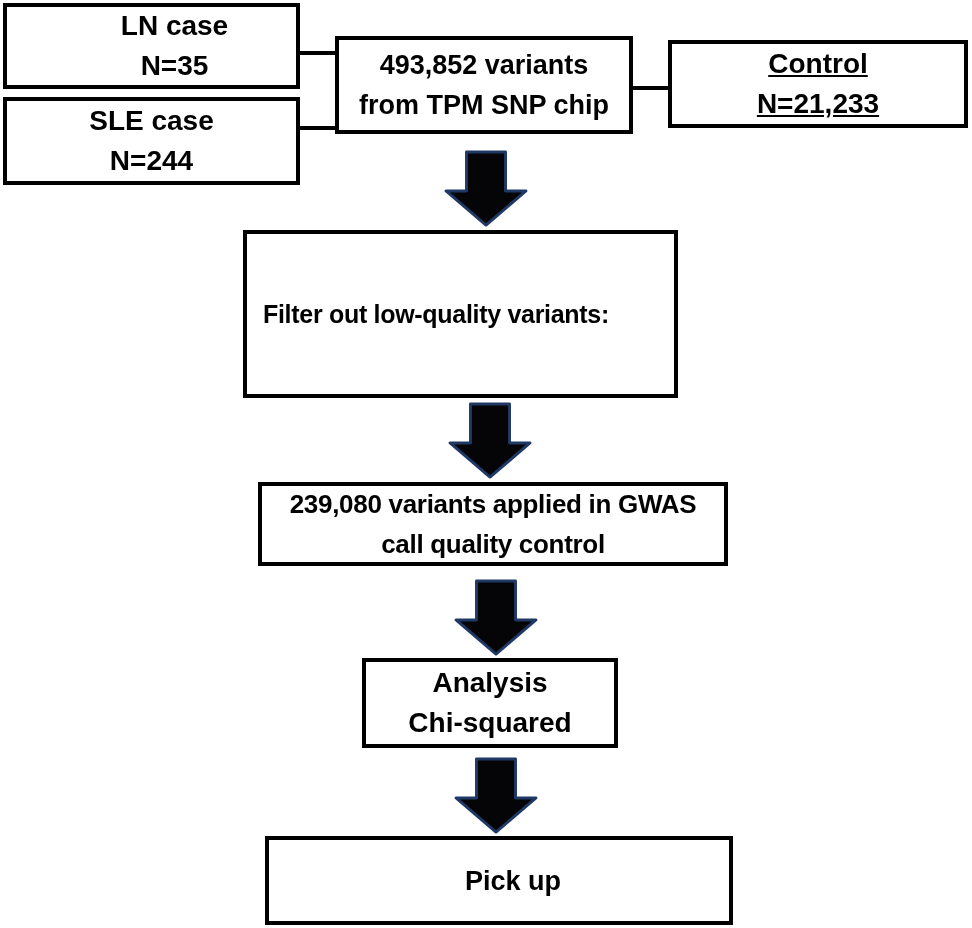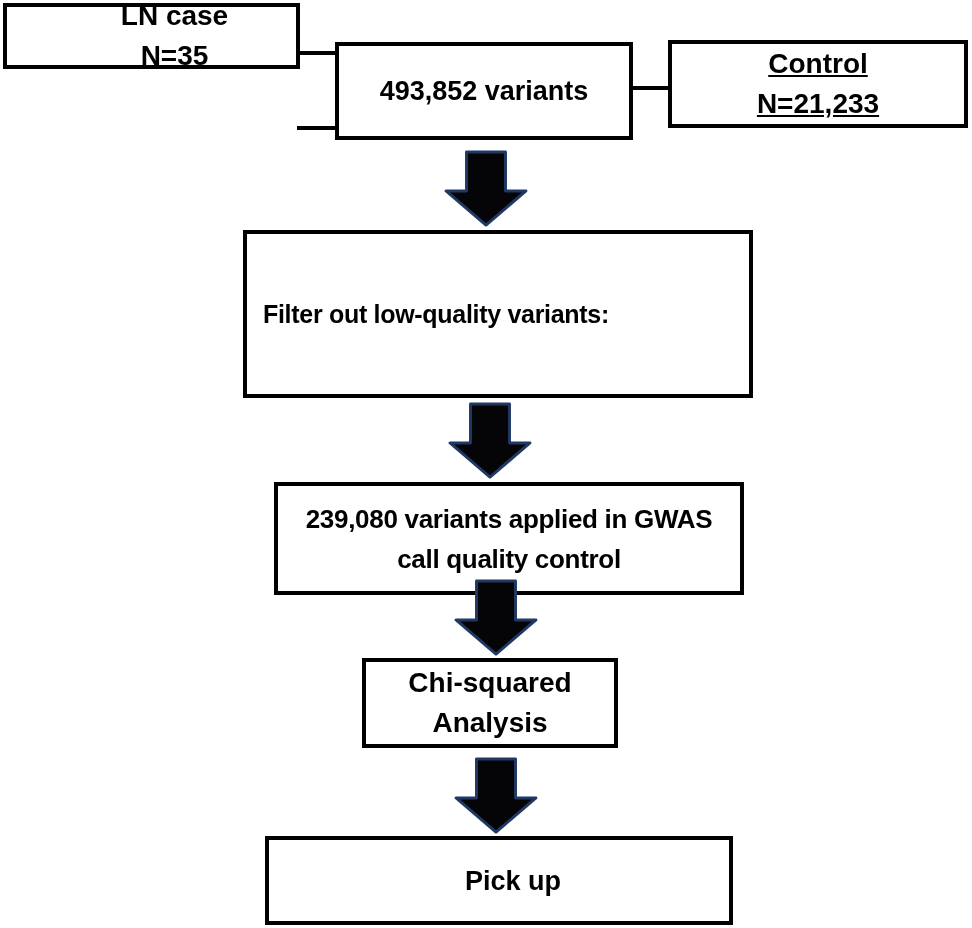--- a/index.html
+++ b/index.html
@@ -27,29 +27,29 @@
     justify-content: center;
     align-items: center;
     text-align: center;
   }
   .line {
     font-size: 28px;
     line-height: 40px;
     white-space: nowrap;
   }
   
-  .box-ln      { left: 3px;   top: 3px;   width: 297px; height: 66px; padding-left: 46px; }
+  .box-ln      { left: 3px;   top: 3px;   width: 297px; height: 86px; padding-left: 46px; }
   .box-sle     { left: 3px;   top: 97px;  width: 297px; height: 88px; }
-  .box-chip    { left: 335px; top: 42px;  width: 298px; height: 98px; }
+  .box-chip    { left: 335px; top: 36px;  width: 298px; height: 98px; }
   .box-chip .line { font-size: 27px; }
   .box-control { left: 668px; top: 40px;  width: 300px; height: 88px; text-decoration: underline; }
-  .box-filter  { left: 243px; top: 230px; width: 510px; height: 168px;
+  .box-filter  { left: 243px; top: 230px; width: 435px; height: 168px;
                  align-items: flex-start; padding-left: 16px; padding-right: 6px; }
   .box-filter .line { font-size: 25px; line-height: 41px; letter-spacing: -0.3px; text-align: left; }
-  .box-gwas    { left: 274px; top: 482px; width: 470px; height: 113px; }
+  .box-gwas    { left: 258px; top: 482px; width: 470px; height: 84px; }
   .box-gwas .line { font-size: 26px; letter-spacing: -0.3px; }
   .box-chi     { left: 362px; top: 658px; width: 256px; height: 90px; }
   .box-pick    { left: 265px; top: 836px; width: 468px; height: 89px; padding-left: 28px; }
   .box-pick .line { font-size: 27px; }
 
   sup {
     font-size: 0.62em;
     vertical-align: super;
     line-height: 0;
   }
@@ -77,23 +77,28 @@
 </head>
 <body>
 
 <div class="canvas">
 
   <div class="box box-ln">
     <div class="line">LN case</div>
     <div class="line">N=35</div>
   </div>
 
+  <div class="box box-sle">
+    <div class="line">SLE case</div>
+    <div class="line">N=244</div>
+  </div>
 
   <div class="box box-chip">
     <div class="line">493,852 variants</div>
+    <div class="line">from TPM SNP chip</div>
   </div>
 
   <div class="box box-control">
     <div class="line">Control</div>
     <div class="line">N=21,233</div>
   </div>
 
   <div class="connector conn-ln"></div>
   <div class="connector conn-sle"></div>
   <div class="connector conn-control"></div>
@@ -113,22 +118,22 @@
   <div class="box box-gwas">
     <div class="line">239,080 variants applied in GWAS</div>
     <div class="line">call quality control</div>
   </div>
 
   <svg class="arrow arrow-3" viewBox="0 0 88 80">
     <polygon points="24,2 64,2 64,42 85,42 44,77 3,42 24,42" fill="var(--arrow-fill,#000)" stroke="var(--arrow-outline,#1f3864)" stroke-width="3" stroke-linejoin="round"></polygon>
   </svg>
 
   <div class="box box-chi">
+    <div class="line">Analysis</div>
     <div class="line">Chi-squared</div>
-    <div class="line">Analysis</div>
   </div>
 
   <svg class="arrow arrow-4" viewBox="0 0 88 80">
     <polygon points="24,2 64,2 64,42 85,42 44,77 3,42 24,42" fill="var(--arrow-fill,#000)" stroke="var(--arrow-outline,#1f3864)" stroke-width="3" stroke-linejoin="round"></polygon>
   </svg>
 
   <div class="box box-pick">
     <div class="line">Pick up</div>
   </div>
 

